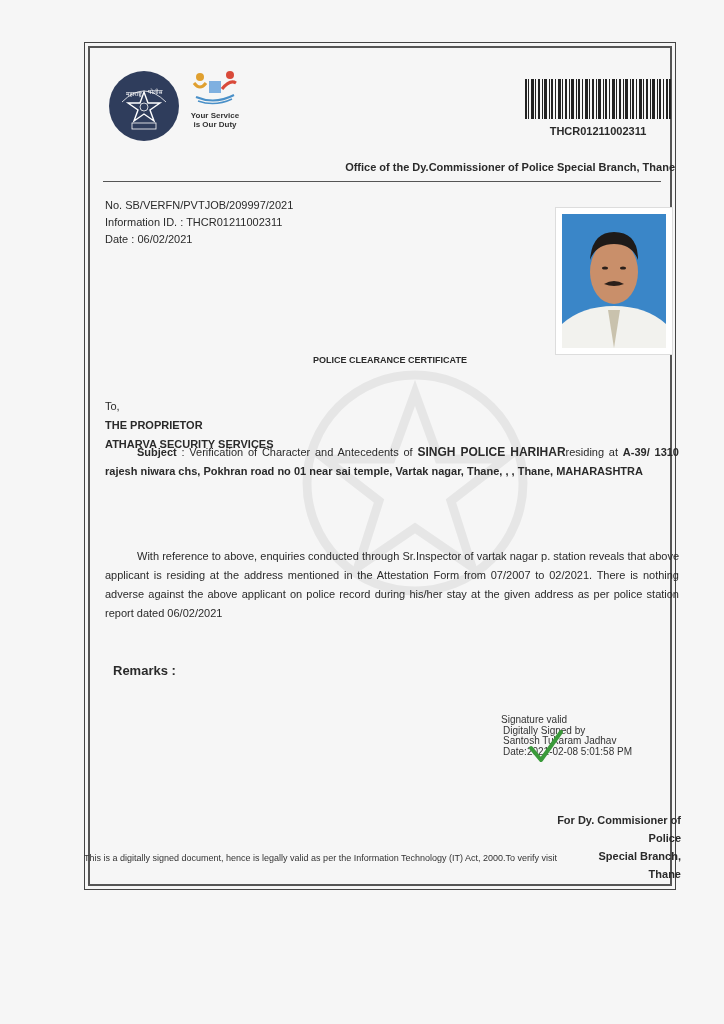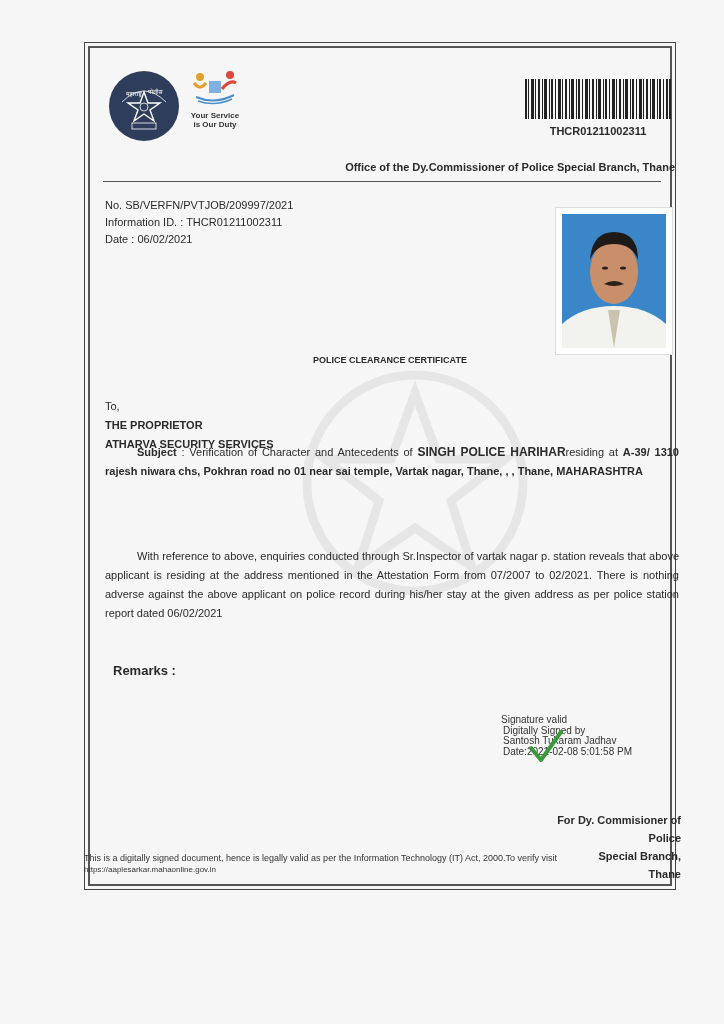--- a/index.html
+++ b/index.html
@@ -192,14 +192,13 @@
   <div class="abs sign-off">
     <div>For Dy. Commisioner of</div>
     <div>Police</div>
     <div>Special Branch,</div>
     <div>Thane</div>
   </div>
 </div>
 
 <div class="footer">
   <div>This is a digitally signed document, hence is legally valid as per the Information Technology (IT) Act, 2000.To verify visit</div>
-  <div class="footer-url">https://aaplesarkar.mahaonline.gov.in</div>
 </div>
 
 </body></html>

